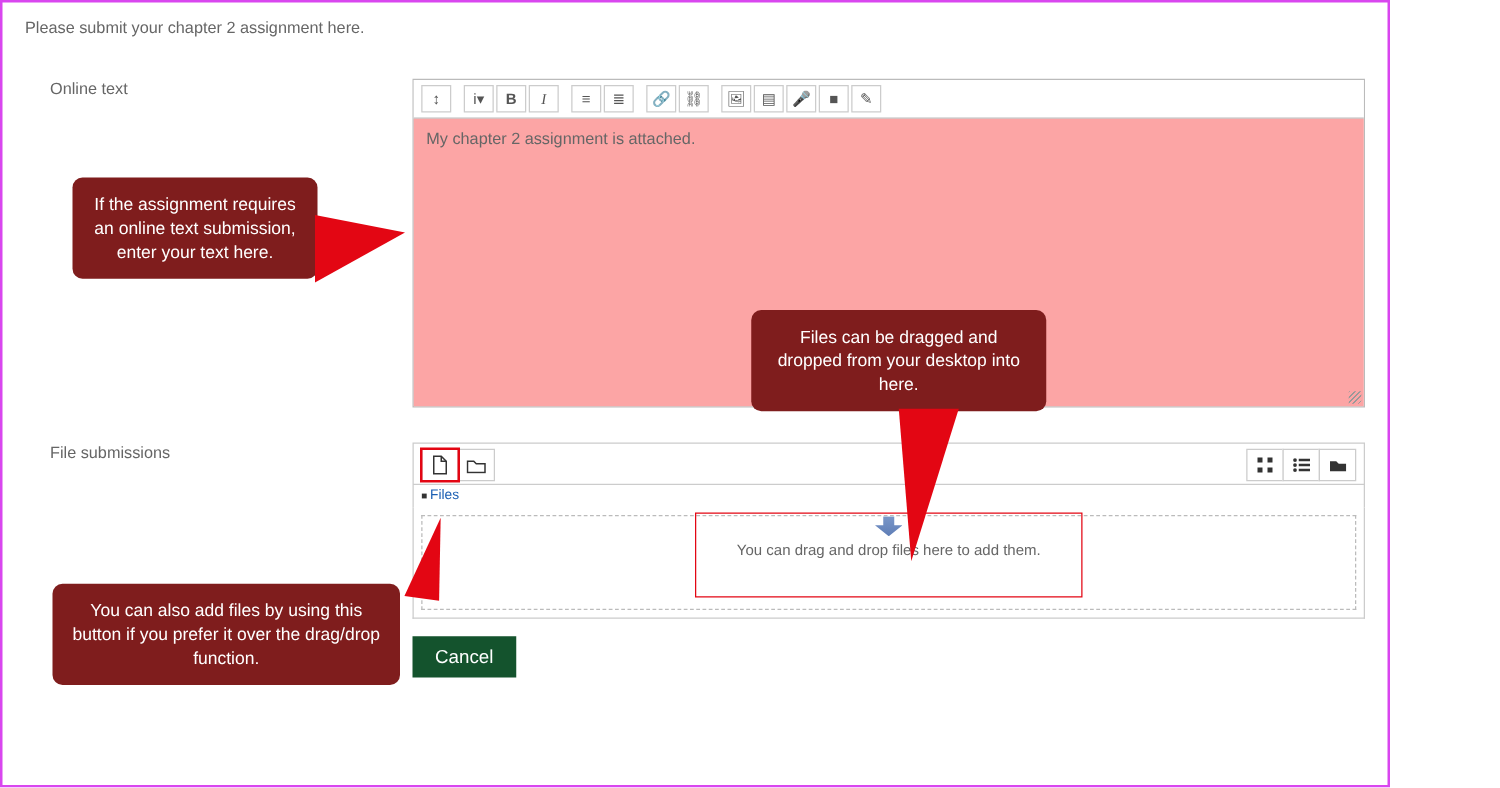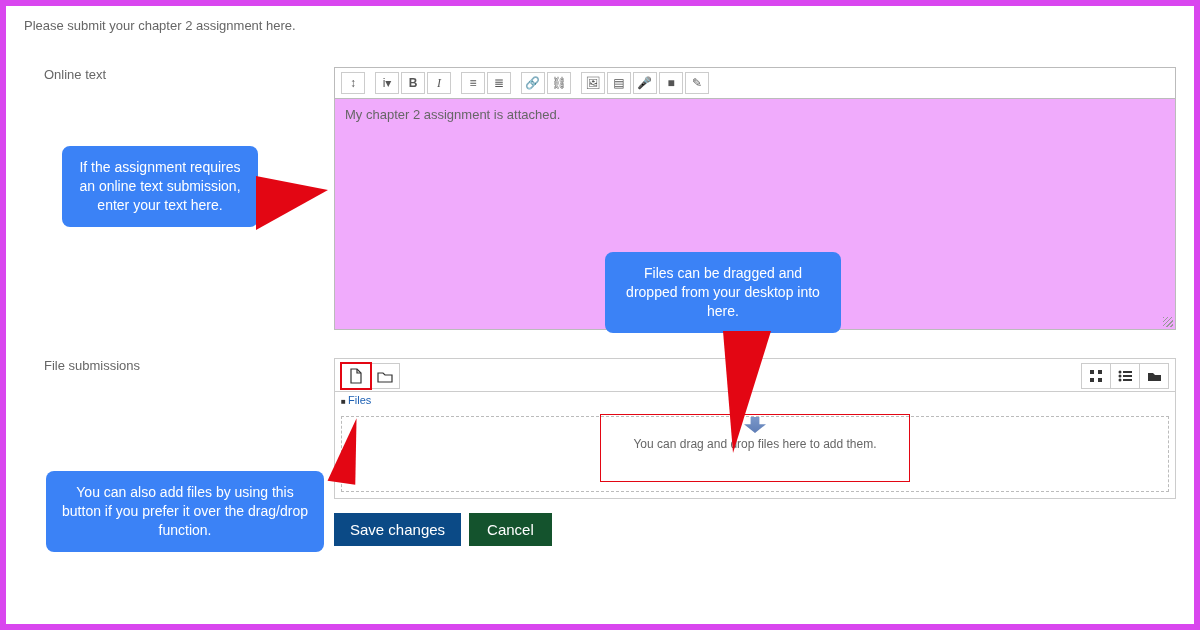--- a/index.html
+++ b/index.html
@@ -3,23 +3,23 @@
 <meta charset="utf-8">
 <style>
   * { box-sizing: border-box; margin: 0; padding: 0; }
   body {
     font-family: Arial, Helvetica, sans-serif;
     background: #fff;
     font-size: 13px;
     color: #555;
   }
   .frame {
-    width: 1200px;
+    width: 1112px;
     height: 630px;
-    border: 6px solid #d946ef;
+    border: 2px solid #d946ef;
     margin: 0;
     position: relative;
     overflow: hidden;
     padding: 12px 18px;
   }
   .instructions { color: #666; font-size: 13px; }
   .section-row {
     display: flex;
     margin-top: 34px;
   }
@@ -47,21 +47,21 @@
     font-size: 12px; color: #555; background: #fff;
     cursor: pointer;
   }
   .tsep { width: 6px; }
   .editor-area {
     min-height: 230px;
     padding: 8px 10px;
     font-size: 13px;
     color: #666;
     position: relative;
-    background: #f0abfc;
+    background: #fca5a5;
   }
   .resize-handle {
     position: absolute; right: 2px; bottom: 2px;
     width: 10px; height: 10px;
     background: repeating-linear-gradient(135deg,#999 0 1px,transparent 1px 3px);
     cursor: nwse-resize;
   }
 
   
   .file-meta {
@@ -128,21 +128,21 @@
     cursor: pointer;
     color: #fff;
     font-weight: 500;
   }
   .btn-primary { background: #0b4a86; }
   .btn-secondary { background: #14532d; padding: 8px 18px; text-align: center; }
 
   
   .callout {
     position: absolute;
-    background: #3b82f6;
+    background: #7f1d1d;
     color: #fff;
     font-size: 14px;
     line-height: 1.35;
     text-align: center;
     border-radius: 8px;
     padding: 12px 14px;
     z-index: 50;
     box-shadow: none;
   }
   .callout-ptr {
@@ -263,21 +263,20 @@
 
       <div class="dropzone-wrap">
         <div class="dropzone">
           <div class="arrow-down"></div>
           <div class="dropzone-text">You can drag and drop files here to add them.</div>
         </div>
         <div class="drop-highlight"></div>
       </div>
 
       <div class="button-row">
-        <button class="btn btn-primary">Save changes</button>
         <button class="btn btn-secondary">Cancel</button>
       </div>
     </div>
   </div>
 
   <div id="c1" class="callout">
     <span>If the assignment requires an online text submission, enter your text here.</span>
     <div class="callout-ptr"></div>
   </div>
 

